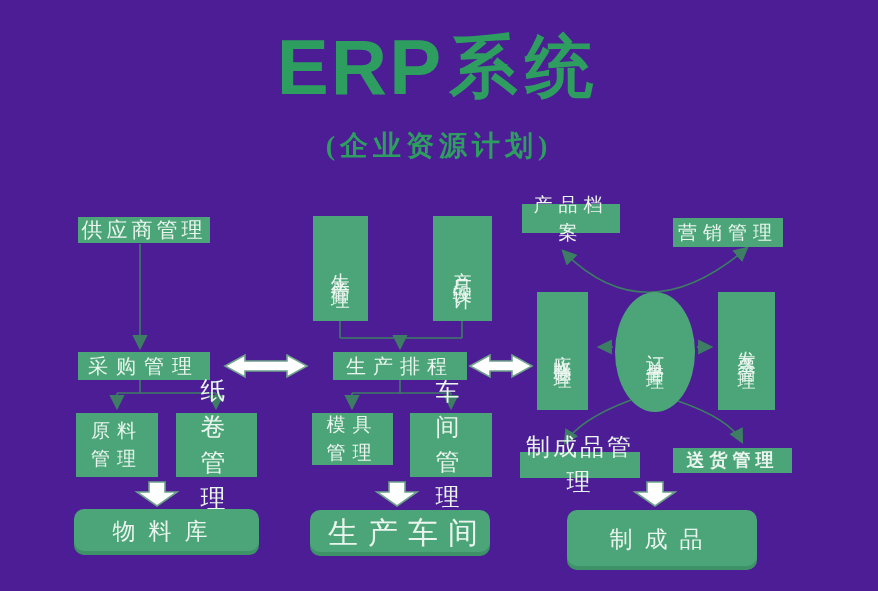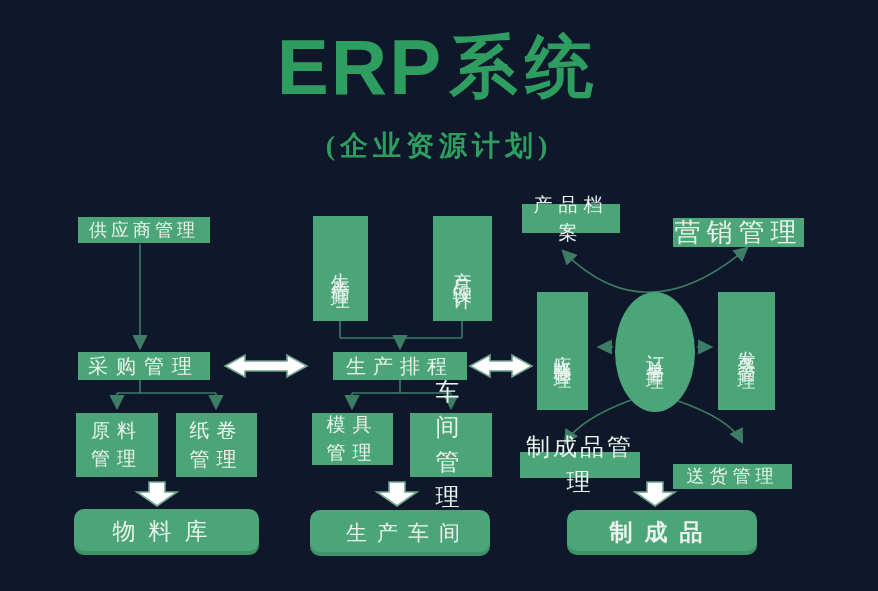--- a/index.html
+++ b/index.html
@@ -1,17 +1,17 @@
 <!DOCTYPE html>
 <html style="--box-fill: #4BA578; --box-text: #E9F5EE; --title: #2E9E60; --line: #3D7D64; --hollow-stroke: #6FA38B;"><head>
 <meta charset="utf-8">
 <style>
   html,body{margin:0;padding:0;background:#f3f3f1;}
   .stage{
-    position:relative;width:878px;height:591px;background:#0f172a;
+    position:relative;width:878px;height:591px;background:#4c1d95;
     overflow:hidden;margin:0 auto;
     font-family:"Liberation Serif","DejaVu Serif",serif;
   }
   
   .hdr{position:absolute;left:0;top:22px;width:100%;text-align:center;color:var(--title);}
   .t-latin{font-family:"Liberation Sans","DejaVu Sans",sans-serif;font-weight:bold;font-size:78px;letter-spacing:2px;vertical-align:-4px;}
   .t-cn{font-family:"Liberation Serif","DejaVu Serif",serif;font-weight:600;font-size:68px;letter-spacing:8px;margin-left:6px;}
   .subtitle{margin-top:14px;font-size:28px;letter-spacing:5px;font-weight:600;color:var(--title);}
   
   svg.connectors{position:absolute;left:0;top:0;z-index:1;}
@@ -22,39 +22,39 @@
   .bx{
     position:absolute;z-index:2;box-sizing:border-box;
     background:var(--box-fill);color:var(--box-text);
     display:flex;align-items:center;justify-content:center;
     text-align:center;line-height:1.45;
   }
   .rd{border-radius:10px;box-shadow:inset 0 -4px 0 rgba(20,80,50,.22);}
   .v{writing-mode:vertical-rl;text-orientation:upright;}
   .two{word-break:break-all;padding:0 12px;}
   
-  .n-supplier{left:78px;top:217px;width:132px;height:26px;font-size:18px;letter-spacing:4px;}
+  .n-supplier{left:78px;top:217px;width:132px;height:26px;font-size:21px;letter-spacing:4px;}
   .n-purchasing{left:78px;top:352px;width:132px;height:28px;font-size:20px;letter-spacing:8px;text-align:center;}
   .n-raw{left:76px;top:413px;width:82px;height:64px;font-size:19px;letter-spacing:7px;}
-  .n-paper{left:176px;top:413px;width:81px;height:64px;font-size:20px;letter-spacing:7px;}
+  .n-paper{left:176px;top:413px;width:81px;height:64px;font-size:25px;letter-spacing:7px;}
   .n-matwh{left:74px;top:509px;width:185px;height:46px;font-size:23px;letter-spacing:13px;}
   .n-prodmgmt{left:313px;top:216px;width:55px;height:105px;font-size:19px;letter-spacing:6px;}
   .n-design{left:433px;top:216px;width:59px;height:105px;font-size:19px;letter-spacing:6px;}
   .n-sched{left:333px;top:352px;width:134px;height:28px;font-size:20px;letter-spacing:7px;}
   .n-mold{left:312px;top:413px;width:81px;height:52px;font-size:19px;letter-spacing:7px;}
   .n-workshopm{left:410px;top:413px;width:82px;height:64px;font-size:24px;letter-spacing:7px;}
-  .n-prodws{left:310px;top:510px;width:180px;height:46px;font-size:21px;letter-spacing:10px;padding-left:16px;}
+  .n-prodws{left:310px;top:510px;width:180px;height:46px;font-size:30px;letter-spacing:10px;padding-left:16px;}
   .n-archive{left:522px;top:204px;width:98px;height:29px;font-size:19px;letter-spacing:6px;}
-  .n-marketing{left:673px;top:218px;width:131px;height:29px;font-size:26px;letter-spacing:6px;}
+  .n-marketing{left:673px;top:218px;width:110px;height:29px;font-size:19px;letter-spacing:6px;}
   .n-receivables{left:537px;top:292px;width:51px;height:118px;font-size:18px;letter-spacing:4px;}
   .n-order{left:615px;top:292px;width:80px;height:120px;border-radius:50%;font-size:18px;letter-spacing:6px;}
   .n-invoice{left:718px;top:292px;width:57px;height:118px;font-size:18px;letter-spacing:7px;}
   .n-fgm{left:520px;top:452px;width:120px;height:26px;font-size:24px;letter-spacing:3px;}
-  .n-delivery{left:673px;top:464px;width:119px;height:25px;font-size:18px;letter-spacing:5px;}
-  .n-fg{left:567px;top:510px;width:190px;height:45px;font-size:23px;letter-spacing:12px;font-weight:bold;}
+  .n-delivery{left:673px;top:448px;width:119px;height:25px;font-size:18px;letter-spacing:5px;font-weight:bold;}
+  .n-fg{left:567px;top:510px;width:190px;height:60px;font-size:23px;letter-spacing:12px;}
 </style>
 </head>
 <body>
 
 <div class="stage">
 
   <svg class="connectors" width="878" height="591" viewBox="0 0 878 591">
     <defs>
       <marker id="ah" viewBox="0 0 10 10" refX="8.5" refY="5" markerWidth="9.5" markerHeight="9.5" orient="auto-start-reverse">
         <path d="M0,0 L10,5 L0,10 z" class="ahf"></path>

